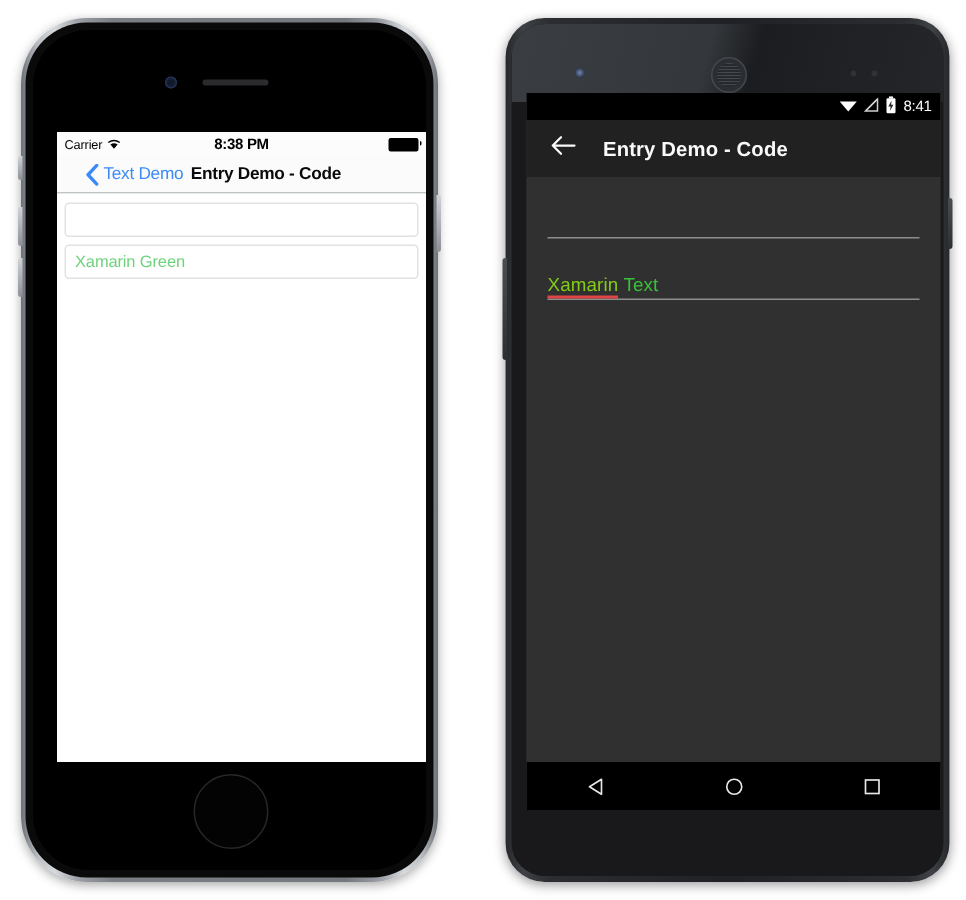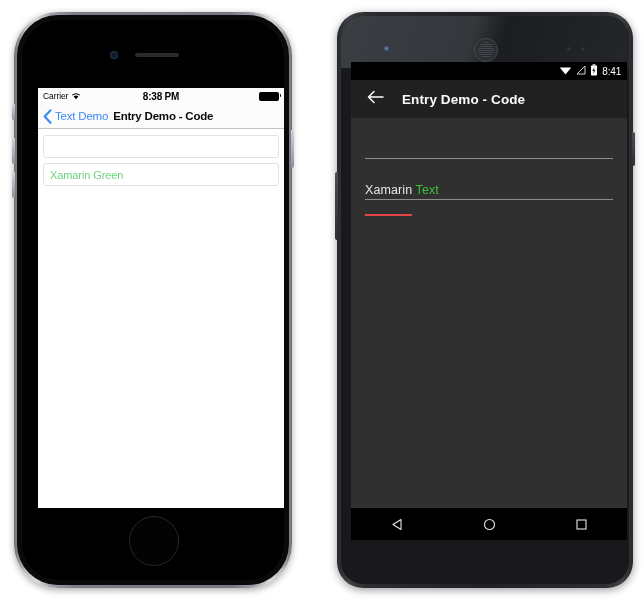--- a/index.html
+++ b/index.html
@@ -144,21 +144,21 @@
     background: #000;
     border-radius: 0 1px 1px 0;
   }
 
   .ios-navbar {
     height: 24px;
     background: #fbfbfb;
     border-bottom: 1px solid #c3c3c6;
     display: flex;
     align-items: center;
-    padding-left: 5px;
+    padding-left: 19px;
     gap: 3px;
   }
   .ios-back-chev {
     display: flex;
     align-items: center;
   }
   .ios-back-label {
     color: #3c8af7;
     font-size: 11.5px;
     letter-spacing: -0.2px;
@@ -322,23 +322,23 @@
     border-bottom: 1px solid #8d8d8d;
     height: 26px;
     display: flex;
     align-items: flex-end;
     padding-bottom: 2px;
     margin-bottom: 12px;
     font-size: 12.5px;
   }
   .and-entry-text { color: #3ac03a; letter-spacing: 0.1px; position: relative; }
   .and-misspelled {
-    color: #e5e5e5;
+    color: #84cc16;
     border-bottom: 2px solid #e04444;
-    padding-bottom: 17px;
+    padding-bottom: 0px;
   }
 
   .and-navbar {
     height: 32px;
     background: #000000;
     display: flex;
     align-items: center;
     justify-content: space-around;
   }
   .and-nav-key { display:flex; align-items:center; justify-content:center; width: 44px; height: 32px; }

